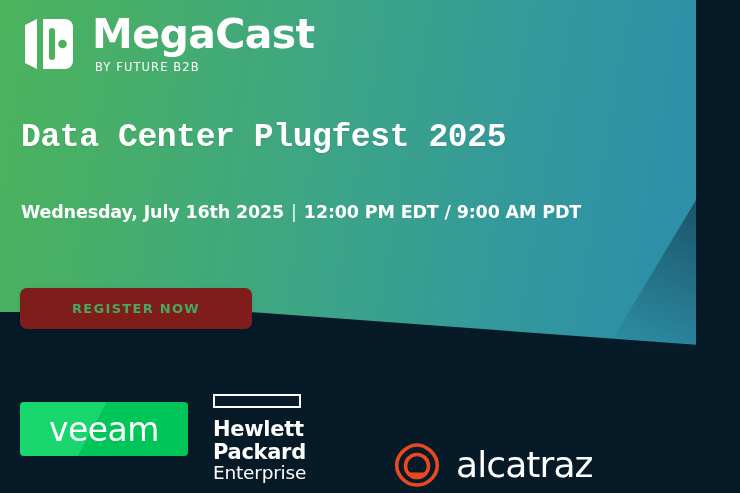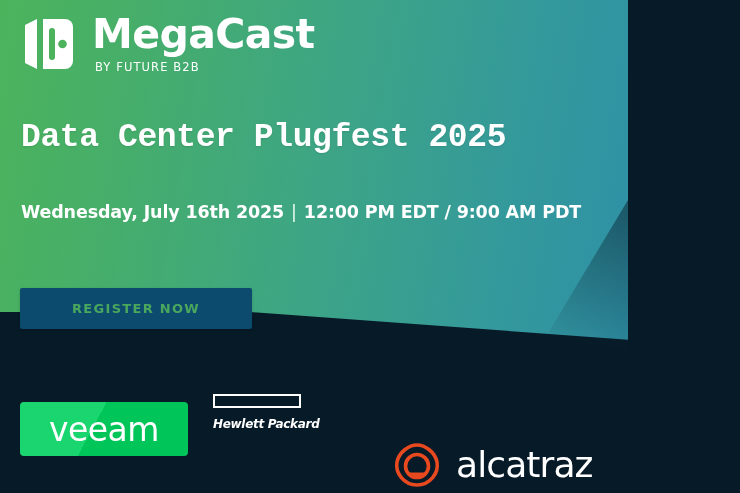--- a/index.html
+++ b/index.html
@@ -2,21 +2,21 @@
 <html><head>
 <meta charset="utf-8">
 <style>
   html,body{margin:0;padding:0;}
   body{
     width:740px;height:493px;overflow:hidden;
     background:#071a28;
     font-family:"Liberation Sans",sans-serif;
     -webkit-font-smoothing:antialiased;
   }
-  .banner{position:relative;width:628px;height:493px;background:#071a28;overflow:hidden;}
+  .banner{position:relative;width:696px;height:493px;background:#071a28;overflow:hidden;}
 
   
   .hero{
     position:absolute;left:0;top:0;width:740px;height:350px;
     background:linear-gradient(100deg,#4cb35c 0%,#46ae6a 18%,#3da585 44%,#34999b 68%,#2e90a8 88%,#2d8fa9 100%);
     -webkit-clip-path:polygon(0 0, 740px 0, 740px 205px, 700px 345px, 250px 312px, 0 312px);
     clip-path:polygon(0 0, 740px 0, 740px 205px, 700px 345px, 250px 312px, 0 312px);
   }
   
   .hero-shade{
@@ -55,21 +55,21 @@
     white-space:nowrap;
     text-align:center;
   }
   .datetime .sep{
     display:inline-block;padding:0 7px;color:#eafdf2;font-weight:400;
   }
 
   
   .cta{
     position:absolute;left:20px;top:288px;width:232px;height:41px;
-    background:#0c4a6e;border:0;border-radius:2px;
+    background:#7f1d1d;border:0;border-radius:7px;
     display:flex;align-items:center;justify-content:center;
     box-shadow:0 1px 3px rgba(0,0,0,.18);
     cursor:pointer;
   }
   .cta-label{
     font-size:13px;font-weight:700;color:#4aa85e;letter-spacing:1.3px;
     font-family:"DejaVu Sans","Liberation Sans",sans-serif;
   }
 
   
@@ -86,23 +86,22 @@
   }
   .veeam-word{
     position:relative;z-index:2;
     font-size:33px;font-weight:400;color:#fff;letter-spacing:-.5px;line-height:1;
     font-family:"DejaVu Sans","Liberation Sans",sans-serif;
   }
 
   .hpe{position:absolute;left:213px;top:6px;width:165px;}
   .hpe-bar{width:88px;height:14px;border:2.4px solid #fff;box-sizing:border-box;}
   .hpe-l1{
-    margin-top:10px;font-size:12px;font-weight:700;color:#fff;line-height:1.08;letter-spacing:-.3px;
+    margin-top:10px;font-size:21px;font-weight:700;color:#fff;line-height:1.08;letter-spacing:-.3px;
     font-family:"DejaVu Sans","Liberation Sans",sans-serif;
-    font-style:italic;
   }
   .hpe-l2{
     font-size:18.5px;font-weight:400;color:#fff;line-height:1.12;letter-spacing:-.2px;
     font-family:"DejaVu Sans","Liberation Sans",sans-serif;
   }
 
   .alcatraz{position:absolute;left:392px;top:16px;display:flex;align-items:center;margin-top:36px;}
   .alcatraz-mark{width:50px;height:50px;flex:none;}
   .alcatraz-word{
     margin-left:14px;
@@ -145,20 +144,21 @@
 
   <div class="sponsors">
 
     <div class="veeam">
       <span class="veeam-word">veeam</span>
     </div>
 
     <div class="hpe">
       <div class="hpe-bar"></div>
       <div class="hpe-l1">Hewlett Packard</div>
+      <div class="hpe-l2">Enterprise</div>
     </div>
 
     <div class="alcatraz">
       <span class="alcatraz-mark">
         <svg viewBox="0 0 50 50" width="50" height="50" aria-hidden="true">
           <path d="M25 5 C33 5 43 12 45 22 C47 33 38 45 25 45 C12 45 3 33 5 22 C7 12 17 5 25 5 Z" fill="none" stroke="#e8491f" stroke-width="3.6"></path>
           <circle cx="25" cy="26" r="11.5" fill="none" stroke="#e8491f" stroke-width="3.6"></circle>
           <path d="M16.5 32.5 A11.5 11.5 0 0 0 33.5 32.5 Z" fill="#e8491f"></path>
         </svg>
       </span>

